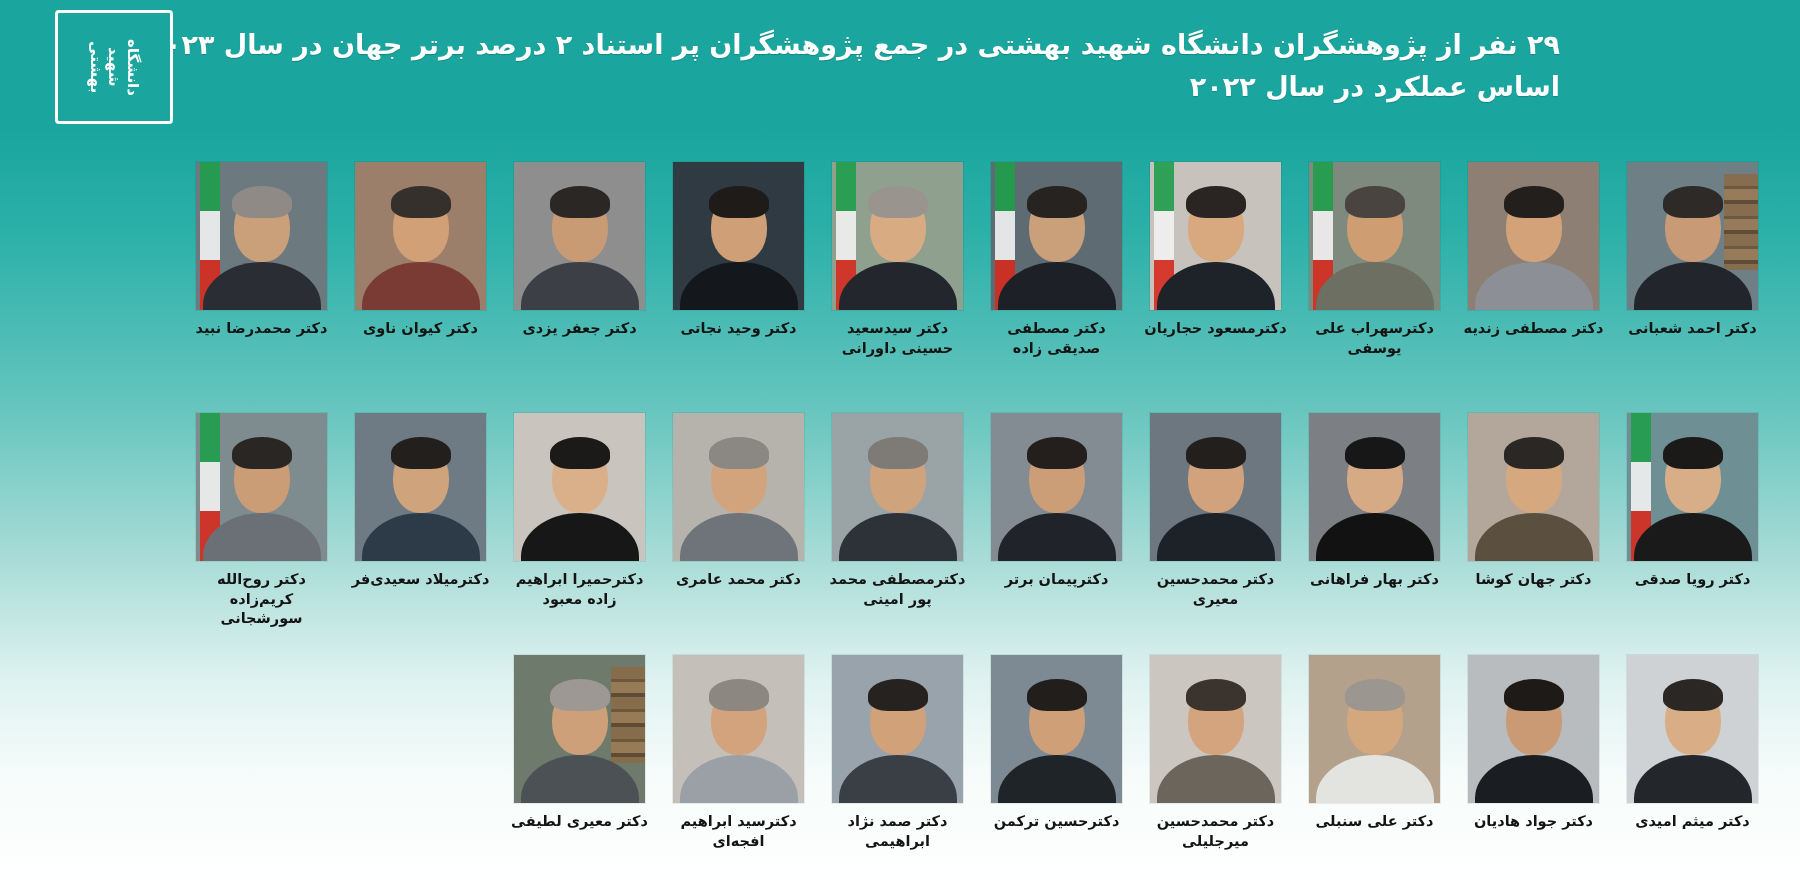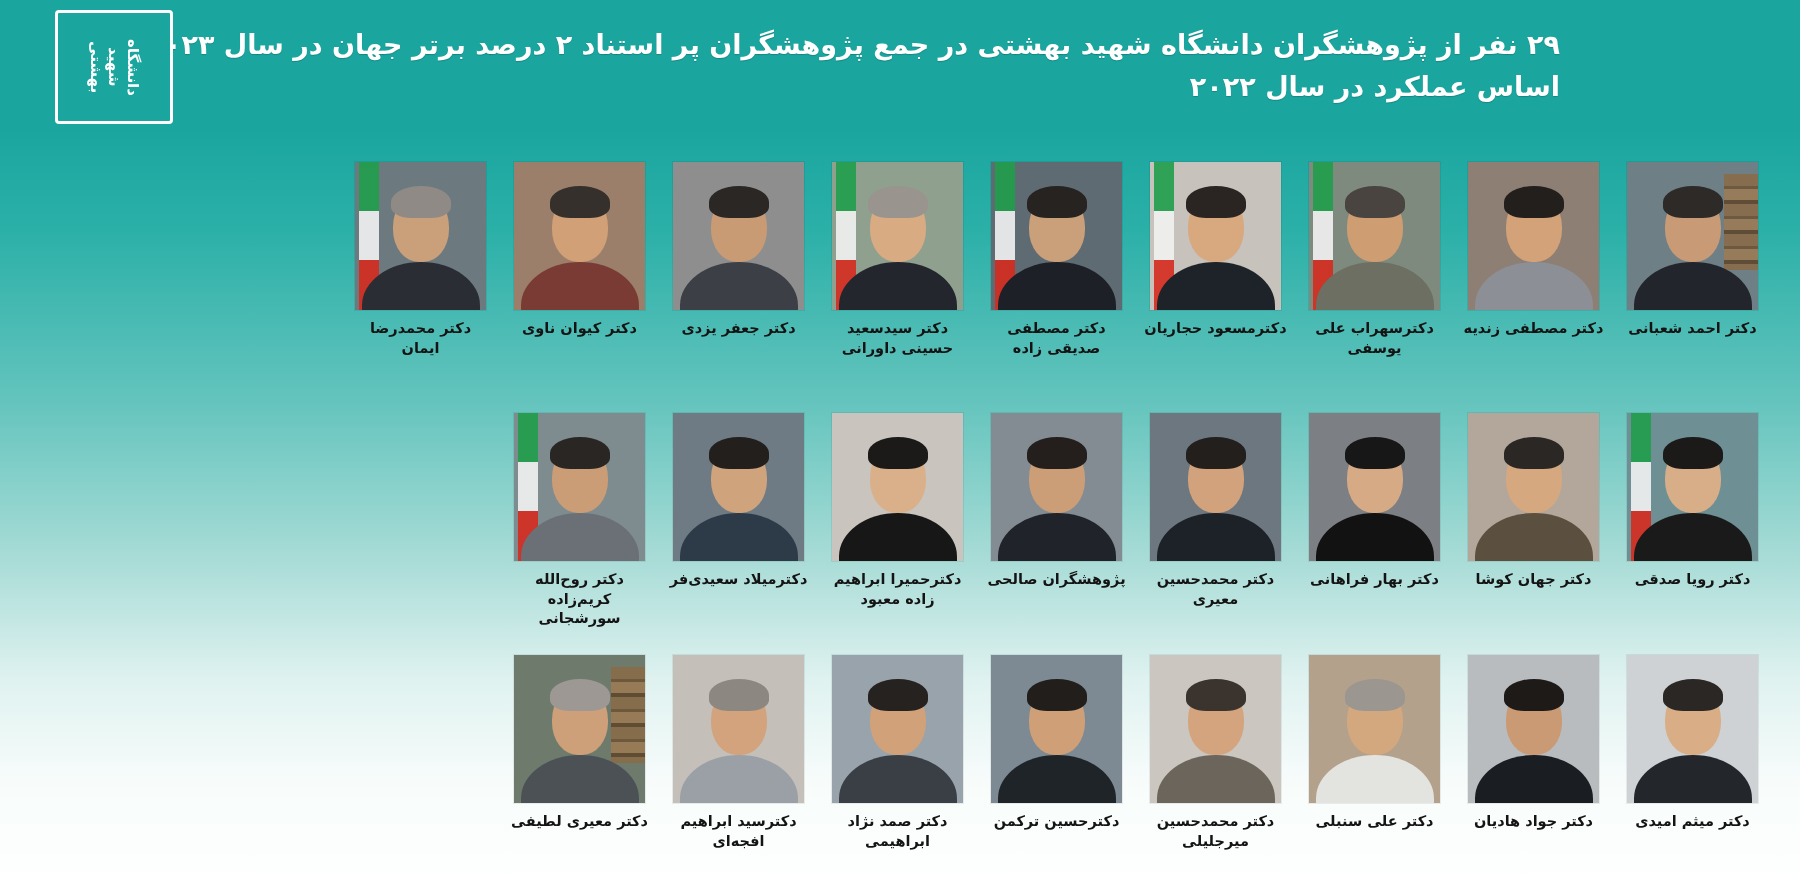--- a/index.html
+++ b/index.html
@@ -252,20 +252,29 @@
           <div class="bg" style="background: rgb(143, 160, 142);"></div>
           <div class="flag"></div>
           <div class="shoulders" style="background: rgb(35, 39, 45);"></div>
           <div class="head" style="background: rgb(217, 171, 131);"></div>
           <div class="hair" style="background: rgb(154, 148, 142);"></div>
         </div>
         <div class="caption">دکتر سیدسعید حسینی داورانی</div>
       </div>
       <div class="person">
         <div class="photo">
+          <div class="bg" style="background: rgb(47, 58, 67);"></div>
+          <div class="shoulders" style="background: rgb(20, 23, 28);"></div>
+          <div class="head" style="background: rgb(207, 159, 119);"></div>
+          <div class="hair" style="background: rgb(30, 27, 25);"></div>
+        </div>
+        <div class="caption">دکتر وحید نجاتی</div>
+      </div>
+      <div class="person">
+        <div class="photo">
           <div class="bg" style="background: rgb(142, 142, 142);"></div>
           <div class="shoulders" style="background: rgb(60, 64, 70);"></div>
           <div class="head" style="background: rgb(201, 155, 117);"></div>
           <div class="hair" style="background: rgb(43, 39, 36);"></div>
         </div>
         <div class="caption">دکتر جعفر یزدی</div>
       </div>
       <div class="person">
         <div class="photo">
           <div class="bg" style="background: rgb(155, 127, 106);"></div>
@@ -276,21 +285,21 @@
         <div class="caption">دکتر کیوان ناوی</div>
       </div>
       <div class="person">
         <div class="photo">
           <div class="bg" style="background: rgb(108, 122, 128);"></div>
           <div class="flag"></div>
           <div class="shoulders" style="background: rgb(42, 46, 52);"></div>
           <div class="head" style="background: rgb(202, 160, 123);"></div>
           <div class="hair" style="background: rgb(143, 138, 134);"></div>
         </div>
-        <div class="caption">دکتر محمدرضا ایمان</div>
+        <div class="caption">دکتر محمدرضا نبید</div>
       </div>
     </div>
   <div class="row" id="row2">
       <div class="person">
         <div class="photo">
           <div class="bg" style="background: rgb(110, 143, 147);"></div>
           <div class="flag"></div>
           <div class="shoulders" style="background: rgb(26, 26, 26);"></div>
           <div class="head" style="background: rgb(216, 174, 137);"></div>
           <div class="hair" style="background: rgb(27, 26, 25);"></div>
@@ -324,21 +333,39 @@
         </div>
         <div class="caption">دکتر محمدحسین معیری</div>
       </div>
       <div class="person">
         <div class="photo">
           <div class="bg" style="background: rgb(130, 140, 146);"></div>
           <div class="shoulders" style="background: rgb(32, 36, 42);"></div>
           <div class="head" style="background: rgb(203, 158, 120);"></div>
           <div class="hair" style="background: rgb(36, 31, 28);"></div>
         </div>
-        <div class="caption">پژوهشگران صالحی</div>
+        <div class="caption">دکترپیمان برتر</div>
+      </div>
+      <div class="person">
+        <div class="photo">
+          <div class="bg" style="background: rgb(154, 163, 166);"></div>
+          <div class="shoulders" style="background: rgb(44, 50, 56);"></div>
+          <div class="head" style="background: rgb(207, 163, 124);"></div>
+          <div class="hair" style="background: rgb(126, 122, 118);"></div>
+        </div>
+        <div class="caption">دکترمصطفی محمد پور امینی</div>
+      </div>
+      <div class="person">
+        <div class="photo">
+          <div class="bg" style="background: rgb(182, 178, 172);"></div>
+          <div class="shoulders" style="background: rgb(111, 116, 122);"></div>
+          <div class="head" style="background: rgb(210, 164, 126);"></div>
+          <div class="hair" style="background: rgb(139, 135, 131);"></div>
+        </div>
+        <div class="caption">دکتر محمد عامری</div>
       </div>
       <div class="person">
         <div class="photo">
           <div class="bg" style="background: rgb(201, 196, 189);"></div>
           <div class="shoulders" style="background: rgb(23, 23, 23);"></div>
           <div class="head" style="background: rgb(217, 176, 138);"></div>
           <div class="hair" style="background: rgb(27, 26, 25);"></div>
         </div>
         <div class="caption">دکترحمیرا ابراهیم زاده معبود</div>
       </div>

